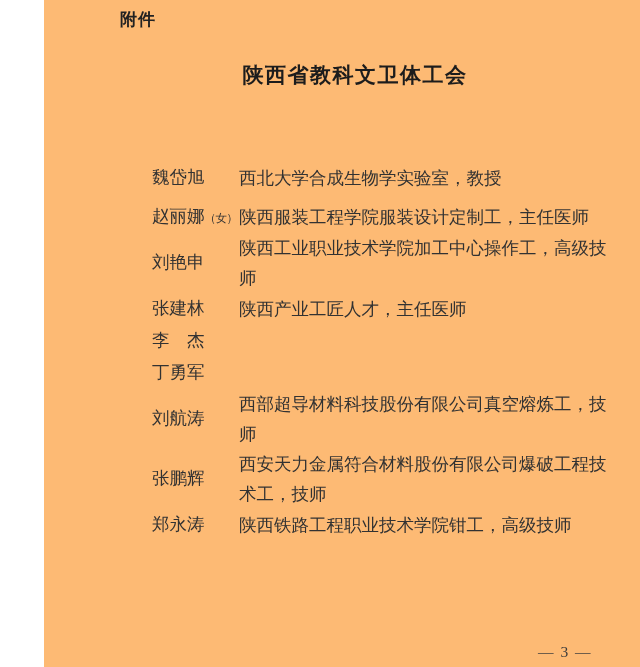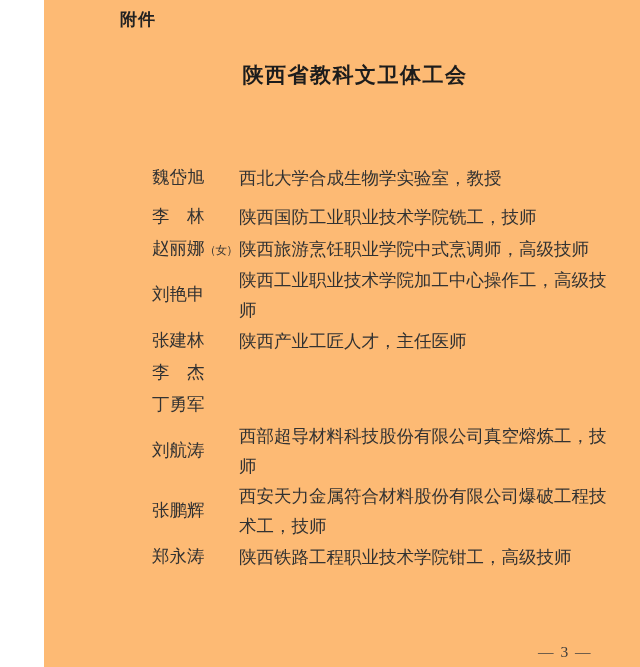--- a/index.html
+++ b/index.html
@@ -109,26 +109,22 @@
     <div class="title-line1">陕西省教科文卫体工会</div>
   </div>
 
   <div class="list">
 
   <div class="entry">
       <span class="name-col"><span class="name">魏岱旭</span><span class="note"></span></span>
       <span class="desc">西北大学合成生物学实验室，教授</span>
     </div>
       <div class="entry">
-      <span class="name-col"><span class="name">李　林</span><span class="note"></span></span>
-      <span class="desc">陕西国防工业职业技术学院铣工，技师</span>
-    </div>
-      <div class="entry">
       <span class="name-col"><span class="name">赵丽娜</span><span class="note">（女）</span></span>
-      <span class="desc">陕西旅游烹饪职业学院中式烹调师，高级技师</span>
+      <span class="desc">陕西服装工程学院服装设计定制工，主任医师</span>
     </div>
       <div class="entry">
       <span class="name-col"><span class="name">刘艳申</span><span class="note"></span></span>
       <span class="desc">陕西工业职业技术学院加工中心操作工，高级技
 师</span>
     </div>
       <div class="entry">
       <span class="name-col"><span class="name">张建林</span><span class="note"></span></span>
       <span class="desc">陕西产业工匠人才，主任医师</span>
     </div>

